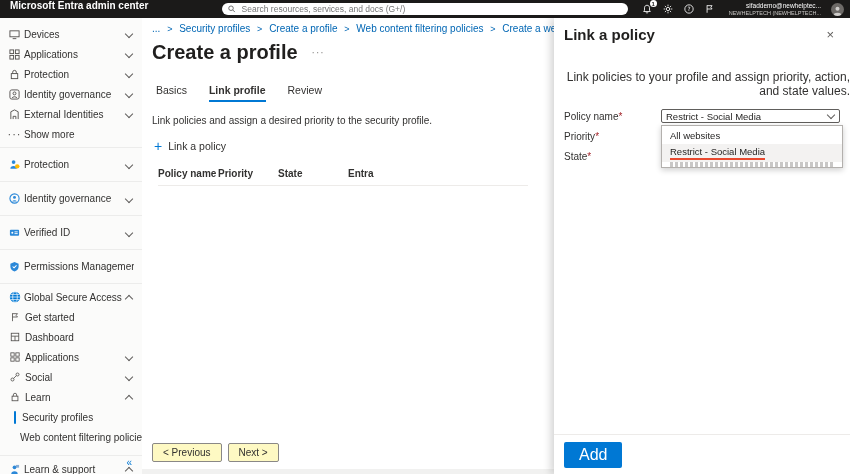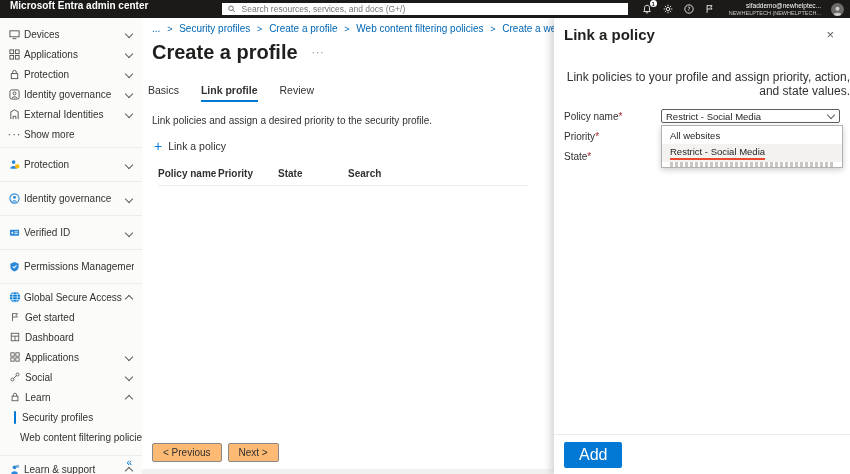--- a/index.html
+++ b/index.html
@@ -1,21 +1,21 @@
 <!DOCTYPE html>
 <html><head>
 <meta charset="utf-8">
 <style>
   html,body{margin:0;padding:0;}
   body{width:850px;height:474px;overflow:hidden;font-family:"Liberation Sans","DejaVu Sans",sans-serif;background:#fff;color:#323130;position:relative;}
   .nowrap{white-space:nowrap;}
   
   .topbar{position:absolute;top:0;left:0;right:0;height:18px;background:#1b1a19;display:flex;color:#fff;z-index:60;}
   .tb-title{font-size:10px;font-weight:700;margin-left:10px;white-space:nowrap;}
-  .tb-search{position:absolute;left:222px;top:3px;width:406px;height:12px;background:#fff;border-radius:0;display:flex;align-items:center;}
+  .tb-search{position:absolute;left:222px;top:3px;width:406px;height:12px;background:#fff;border-radius:6px;display:flex;align-items:center;}
   .tb-search svg{margin:0 4px 0 6px;}
   .tb-search input{border:none;outline:none;background:transparent;font-size:8.5px;color:#444;width:100%;font-family:inherit;}
   .tb-right{position:absolute;right:4px;top:0;height:18px;display:flex;align-items:center;gap:9px;}
   .tb-ic{position:relative;width:12px;height:12px;display:flex;align-items:center;justify-content:center;color:#fff;cursor:pointer;}
   .tb-badge{position:absolute;top:-3px;right:-4px;background:#fff;color:#1b1a19;font-size:6px;font-weight:700;width:7px;height:7px;border-radius:50%;display:flex;align-items:center;justify-content:center;}
   .tb-acct{display:flex;flex-direction:column;align-items:flex-end;line-height:1.15;margin-left:4px;cursor:pointer;}
   .tb-acct .n{font-size:6.5px;}
   .tb-acct .o{font-size:5.5px;color:#c8c6c4;}
   .tb-avatar{width:13px;height:13px;border-radius:50%;background:#6d6a67;display:flex;align-items:flex-end;justify-content:center;overflow:hidden;margin:0 2px 0 1px;cursor:pointer;}
   
@@ -33,31 +33,31 @@
   .selbar{width:2px;height:13px;background:#0078d4;margin-right:6px;border-radius:1px;}
   .selbar.empty{background:transparent;}
   .collapse{position:absolute;bottom:6px;right:10px;color:#0078d4;font-size:10px;cursor:pointer;}
   
   .main{position:absolute;top:18px;left:142px;right:0;bottom:0;background:#fff;display:flex;flex-direction:column;overflow:hidden;}
   .breadcrumb{margin:5px 0 0 10px;font-size:10px;white-space:nowrap;}
   .breadcrumb a{color:#0066b4;text-decoration:none;cursor:pointer;}
   .breadcrumb .bsep{color:#0066b4;margin:0 4px;font-size:9px;}
   h1{margin:7px 0 0 10px;font-size:20px;font-weight:700;color:#201f1e;display:flex;align-items:center;gap:14px;}
   .title-dots{font-size:10px;color:#8a8886;font-weight:400;letter-spacing:1px;cursor:pointer;}
-  .tabs{display:flex;gap:22px;margin:20px 0 0 6px;font-size:10.5px;text-align:right;}
+  .tabs{display:flex;gap:22px;margin:20px 0 0 14px;font-size:10.5px;text-align:right;}
   .tab{padding-bottom:4px;cursor:pointer;color:#323130;}
   .tab.active{font-weight:700;border-bottom:2px solid #0078d4;}
   .desc{margin:13px 0 0 10px;font-size:10px;color:#323130;}
   .addlink{display:flex;align-items:center;gap:6px;margin:14px 0 0 12px;font-size:10.5px;color:#323130;cursor:pointer;width:max-content;}
   .addlink .plus{color:#0078d4;font-size:14px;font-weight:400;line-height:10px;}
   .thead{display:flex;margin:16px 10px 0 16px;font-size:10px;font-weight:700;color:#323130;border-bottom:1px solid #edebe9;padding-bottom:6px;width:370px;}
   .thead .c1{width:60px;}.thead .c2{width:60px;}.thead .c3{width:70px;}.thead .c4{flex:1;}
   .main-spacer{flex:1;}
   .wizard-btns{display:flex;gap:6px;margin:0 0 7px 10px;}
-  .wbtn{font-size:10px;color:#323130;background:#fdba74;border:1px solid #8a8886;border-radius:2px;padding:3px 10px;cursor:pointer;font-family:inherit;}
+  .wbtn{font-size:10px;color:#323130;background:#fef9c3;border:1px solid #8a8886;border-radius:2px;padding:3px 10px;cursor:pointer;font-family:inherit;}
   .hbar{height:5px;background:#f1f1f0;}
   
   .panel{position:absolute;top:18px;right:0;bottom:0;width:296px;background:#fff;box-shadow:-3px 0 8px rgba(0,0,0,.18);z-index:40;}
   .p-head{display:flex;align-items:flex-start;justify-content:space-between;padding:8px 12px 0 10px;}
   .p-title{font-size:15px;font-weight:700;color:#201f1e;}
   .p-close{font-size:13px;color:#605e5c;cursor:pointer;line-height:13px;padding:2px 4px;}
   .p-desc{margin:27px 0 0 10px;font-size:12px;color:#323130;text-align:right;}
   .p-form{margin:8px 0 0 10px;position:relative;}
   .p-row{display:flex;align-items:center;height:20px;}
   .p-lab{width:97px;font-size:10px;color:#323130;}
@@ -346,21 +346,21 @@
   </div>
   <div class="desc">Link policies and assign a desired priority to the security profile.</div>
   <div class="addlink">
     <span class="plus">+</span>
     <span>Link a policy</span>
   </div>
   <div class="thead">
     <span class="c1">Policy name</span>
     <span class="c2">Priority</span>
     <span class="c3">State</span>
-    <span class="c4">Search</span>
+    <span class="c4">Entra</span>
   </div>
   <div class="main-spacer"></div>
   <div class="wizard-btns">
     <button class="wbtn">&lt; Previous</button>
     <button class="wbtn">Next &gt;</button>
   </div>
   <div class="hbar"></div>
 </div>
 
 <div class="panel">

